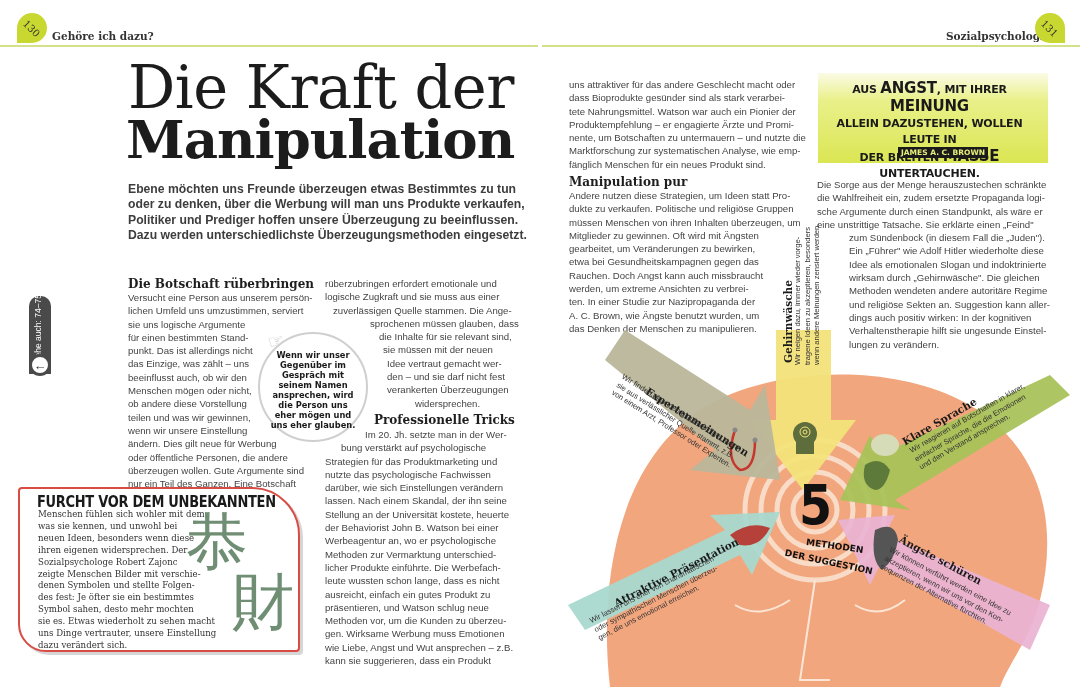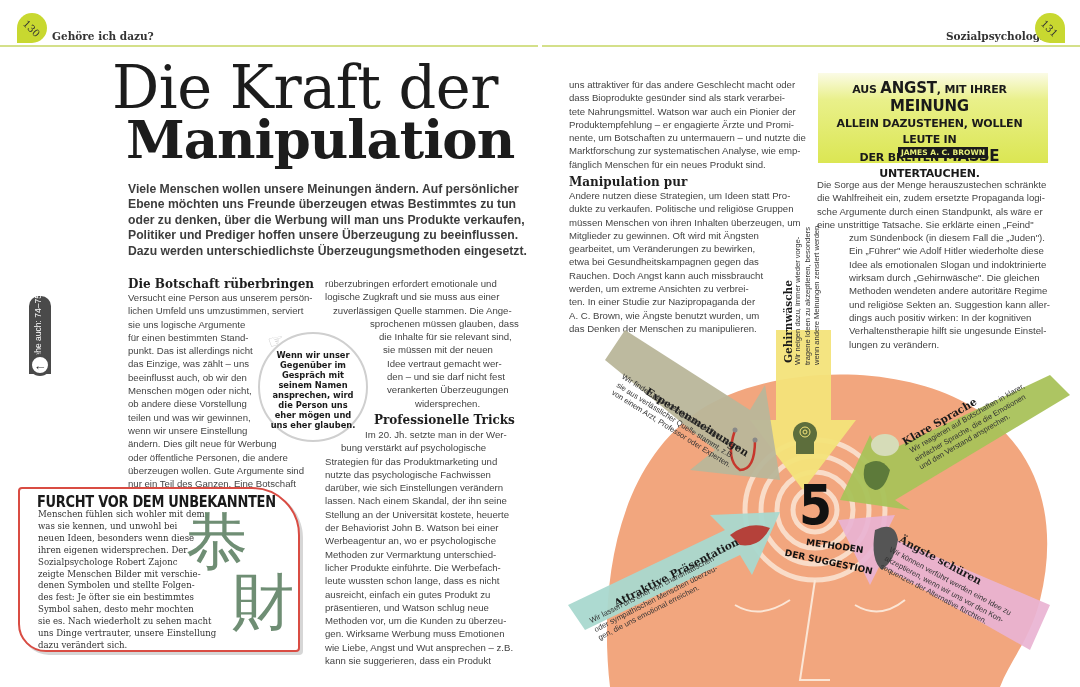--- a/index.html
+++ b/index.html
@@ -11,21 +11,21 @@
   .folio {
     position: absolute; width: 30px; height: 30px; background: #c8d830;
     display: flex; align-items: center; justify-content: center;
     font-family: "DejaVu Serif", serif; font-size: 10px; color: #333;
   }
   .folio span { transform: rotate(45deg); }
   .folio.left { left: 17px; top: 13px; border-radius: 50% 50% 50% 0; }
   .folio.right { left: 1035px; top: 13px; border-radius: 50% 50% 0 50%; }
   .running { position: absolute; top: 30px; font-family: "DejaVu Serif", serif; font-size: 10.5px; color: #333; font-weight: bold; }
 
-  .title1 { left: 112px; top: 58px; font-family: "DejaVu Serif", serif; font-size: 59px; color: #1c1c1c; letter-spacing: -0.5px; line-height: 1; }
+  .title1 { left: 128px; top: 58px; font-family: "DejaVu Serif", serif; font-size: 59px; color: #1c1c1c; letter-spacing: -0.5px; line-height: 1; }
   .title2 { left: 126px; top: 113px; font-family: "DejaVu Serif", serif; font-size: 53px; font-weight: bold; color: #1c1c1c; letter-spacing: -1px; line-height: 1; }
   .intro { left: 128px; top: 182px; width: 400px; font-size: 12.2px; line-height: 15.4px; font-weight: bold; color: #3d3d3d; }
 
   .h3 { position: absolute; font-family: "DejaVu Serif", serif; font-weight: bold; font-size: 12px; color: #1e1e1e; }
   .body { position: absolute; font-size: 9.6px; line-height: 13.3px; color: #444; }
   .body p { margin: 0; white-space: nowrap; }
 
   .sidetab {
     left: 29px; top: 296px; width: 22px; height: 78px; background: #4a4a4a;
     border-radius: 10px 10px 0 0;
@@ -82,21 +82,20 @@
 <div class="rule" style="left:542px;width:538px;"></div>
 <div class="running" style="left:946px;">Sozialpsychologie</div>
 <div class="folio right">
     <span>131</span>
   </div>
 
 <div class="abs title1">Die Kraft der</div>
 <div class="abs title2">Manipulation</div>
 
 <div class="abs intro">
-  <div>Viele Menschen wollen unsere Meinungen ändern. Auf persönlicher</div>
   <div>Ebene möchten uns Freunde überzeugen etwas Bestimmtes zu tun</div>
   <div>oder zu denken, über die Werbung will man uns Produkte verkaufen,</div>
   <div>Politiker und Prediger hoffen unsere Überzeugung zu beeinflussen.</div>
   <div>Dazu werden unterschiedlichste Überzeugungsmethoden eingesetzt.</div>
 </div>
 
 <div class="abs sidetab"></div>
 <div class="sidetab-text">Siehe auch: 74–75</div>
 <div class="abs sidetab-arrow">←</div>
 
@@ -163,21 +162,21 @@
 <div class="abs fear-body">
   <p>Menschen fühlen sich wohler mit dem,</p>
   <p>was sie kennen, und unwohl bei</p>
   <p>neuen Ideen, besonders wenn diese</p>
   <p>ihren eigenen widersprechen. Der</p>
   <p>Sozialpsychologe Robert Zajonc</p>
   <p>zeigte Menschen Bilder mit verschie-</p>
   <p>denen Symbolen und stellte Folgen-</p>
   <p>des fest: Je öfter sie ein bestimmtes</p>
   <p>Symbol sahen, desto mehr mochten</p>
-  <p>sie es. Nach wiederholt zu sehen macht</p>
+  <p>sie es. Etwas wiederholt zu sehen macht</p>
   <p>uns Dinge vertrauter, unsere Einstellung</p>
   <p>dazu verändert sich.</p>
 </div>
 <div class="kanji" style="left:186px;top:500px;font-size:62px;">恭</div>
 <div class="kanji" style="left:232px;top:560px;font-size:62px;">財</div>
 
 <div class="body" style="left:569px;top:78px;">
   <p>uns attraktiver für das andere Geschlecht macht oder</p>
   <p>dass Bioprodukte gesünder sind als stark verarbei-</p>
   <p>tete Nahrungsmittel. Watson war auch ein Pionier der</p>

